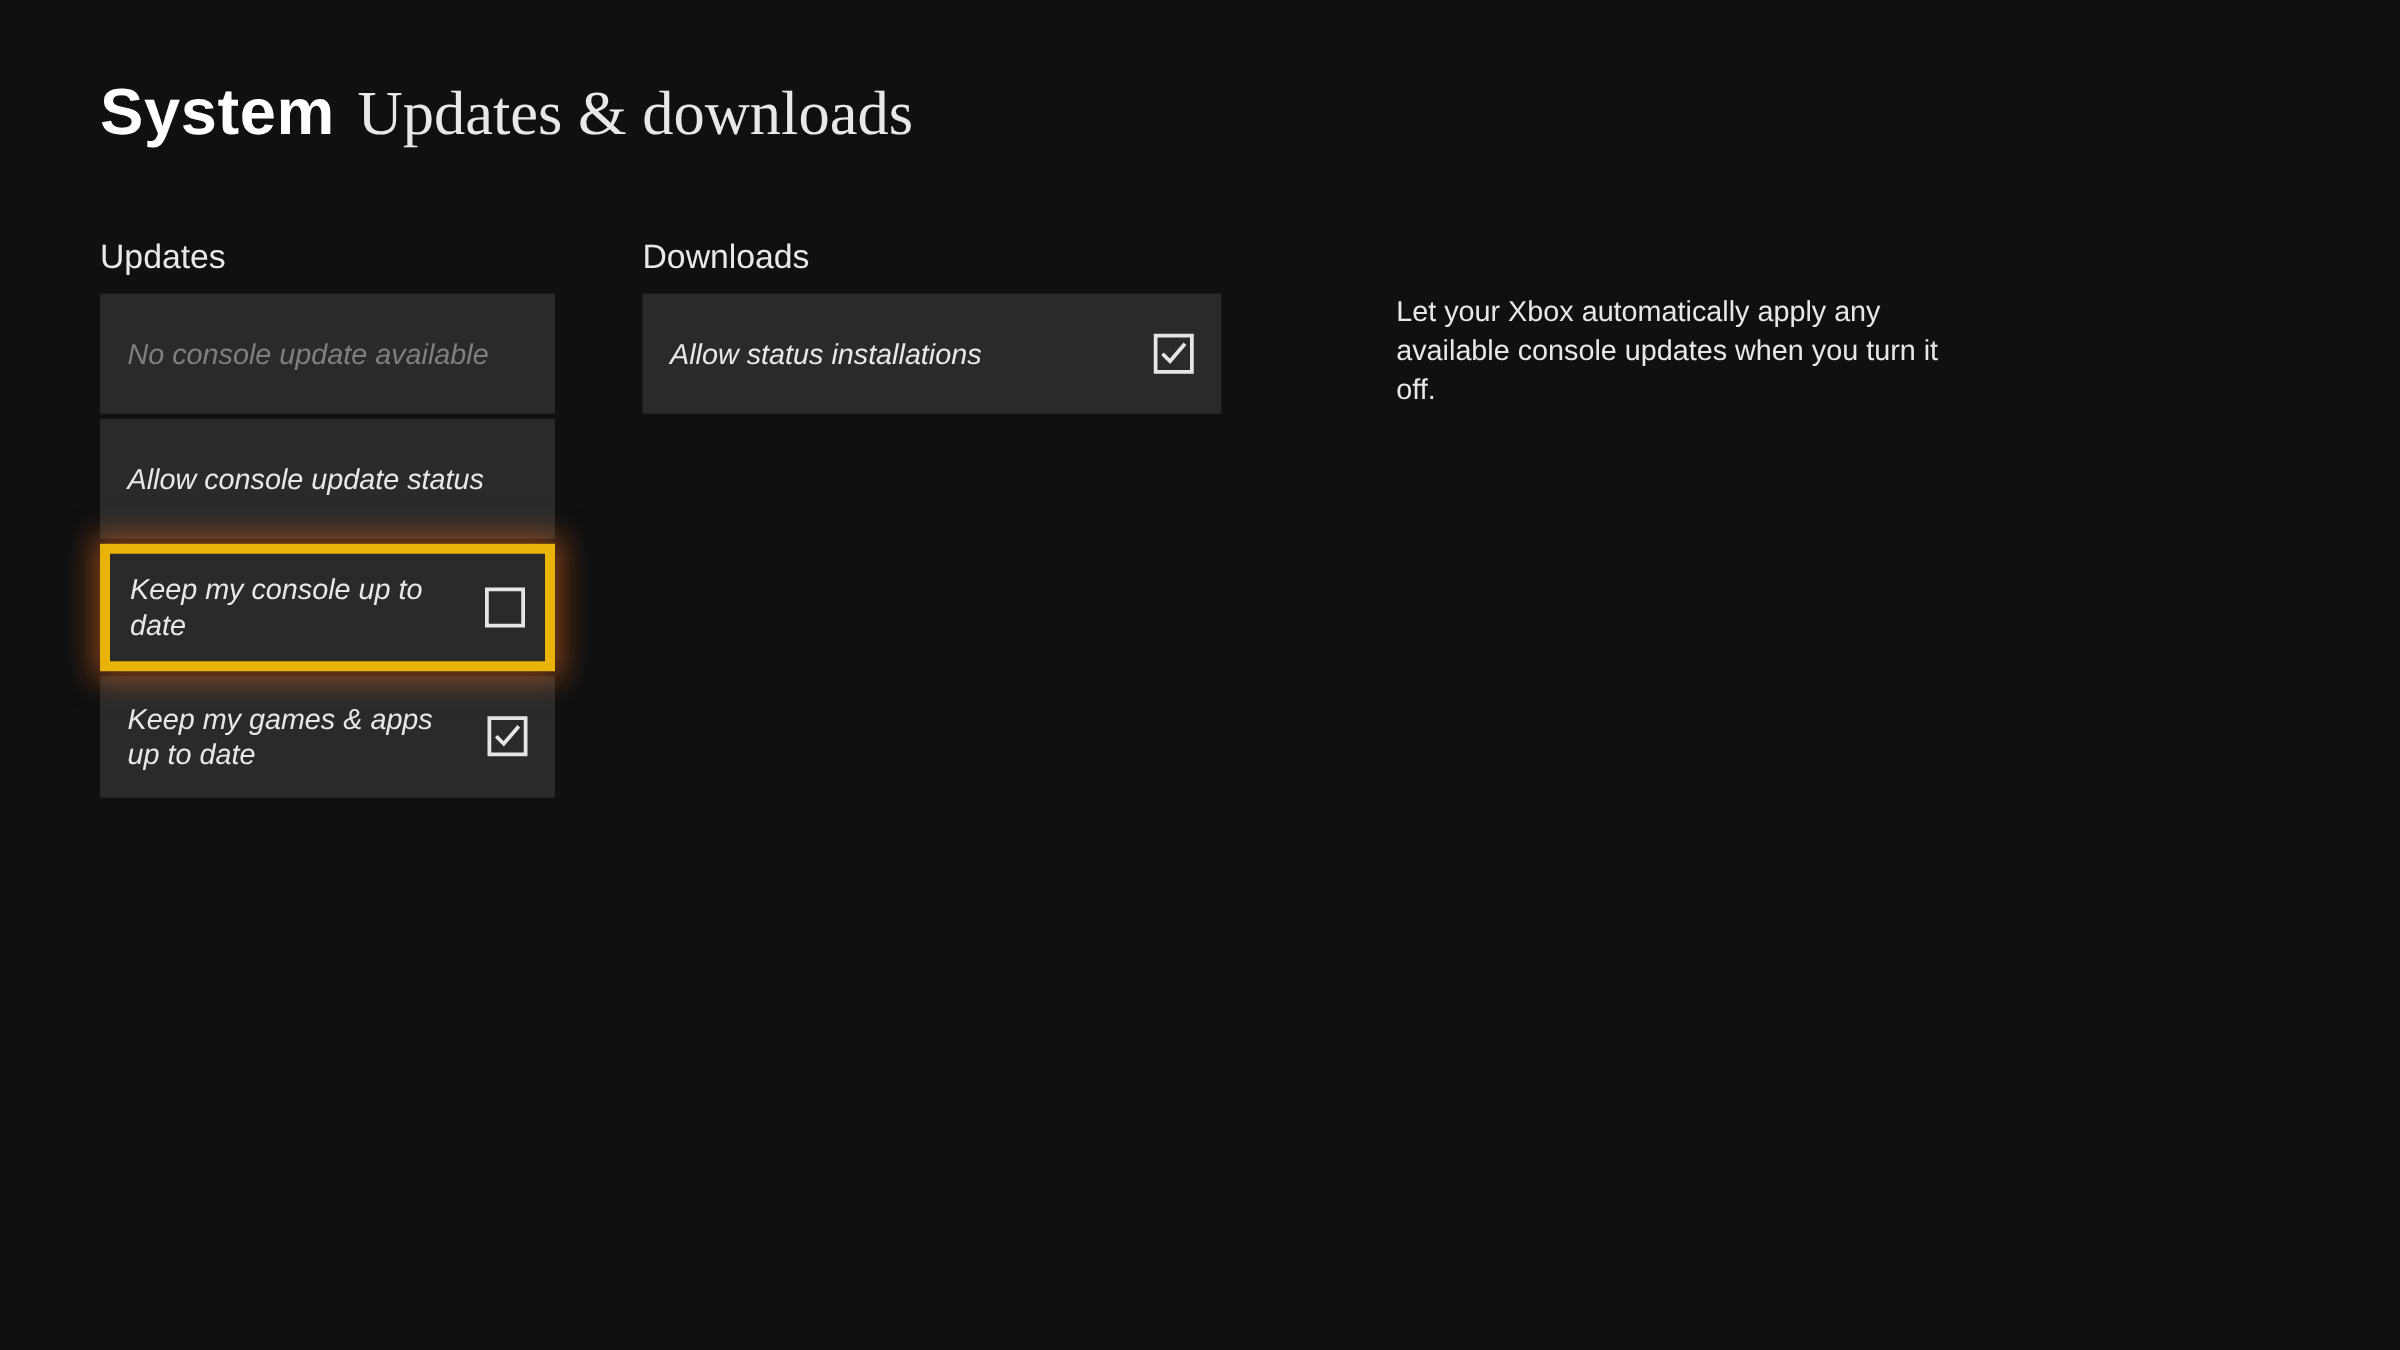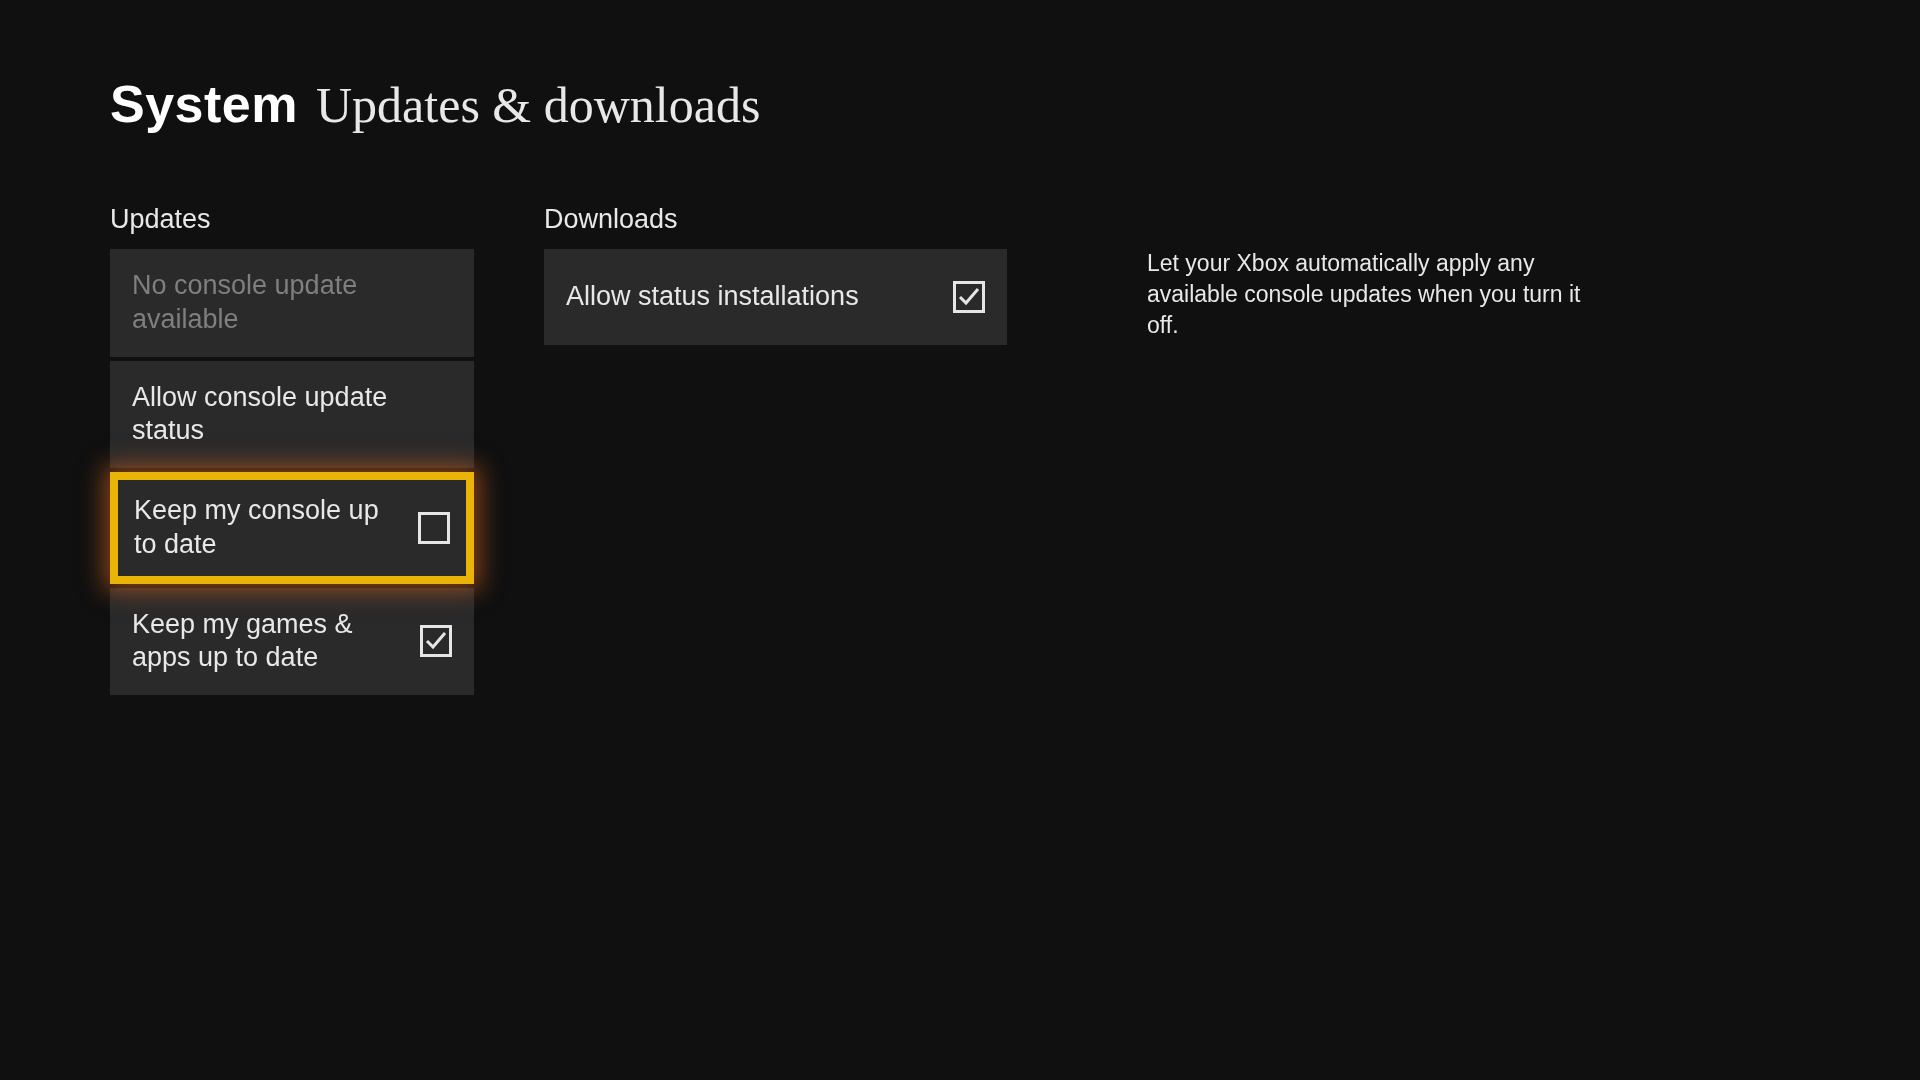--- a/index.html
+++ b/index.html
@@ -5,22 +5,21 @@
   * { box-sizing: border-box; margin: 0; padding: 0; }
   html, body {
     width: 1920px;
     height: 1080px;
     background: #101010;
     color: #e6e6e6;
     font-family: "Segoe UI", "Segoe UI Light", Arial, sans-serif;
     overflow: hidden;
   }
   .page {
-    padding: 60px 110px 0 110px;
-    margin-top: 14px;
+    padding: 60px 110px 0 80px;
   }
   .title-row {
     display: flex;
     align-items: baseline;
     gap: 18px;
     margin-bottom: 70px;
   }
   .title-category {
     font-size: 52px;
     font-weight: 700;
@@ -51,25 +50,26 @@
     min-height: 96px;
     display: flex;
     align-items: center;
     justify-content: space-between;
     padding: 20px 22px;
     margin-bottom: 4px;
     position: relative;
   }
   .tile.disabled .tile-label { color: #7f7f7f; }
   .tile-label {
-    font-size: 27px;
+    font-size: 23px;
     font-weight: 400;
     color: #e8e8e8;
     line-height: 1.25;
     max-width: 320px;
+    font-style: italic;
   }
   .tile.focused {
     border: 8px solid #eab308;
     box-shadow: 0 0 22px 6px rgba(232,106,31,0.55);
     padding: 14px 16px;
     z-index: 2;
     align-items: center;
   }
   .checkbox {
     width: 32px;

